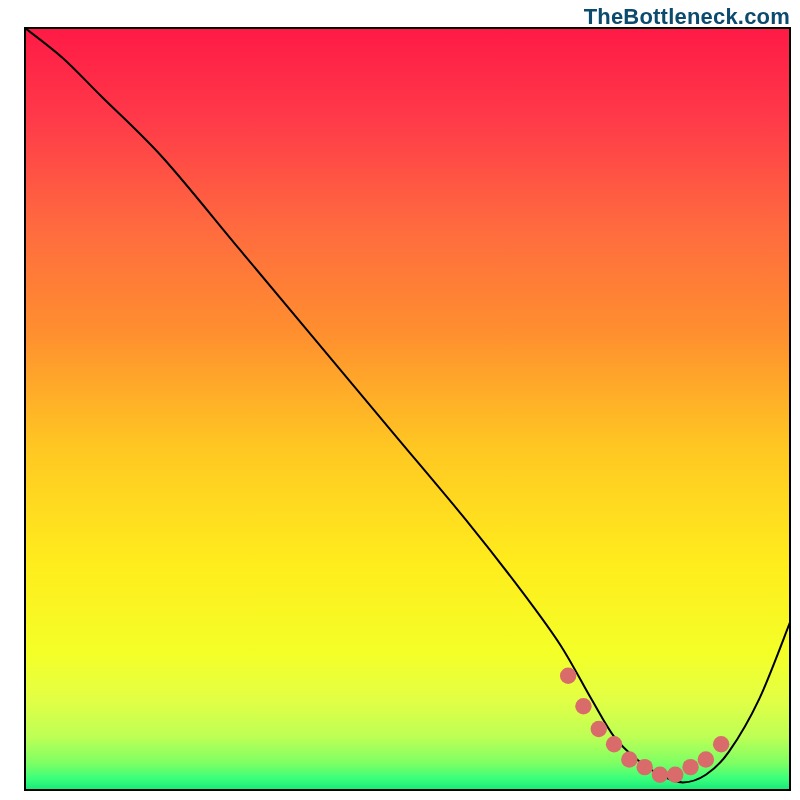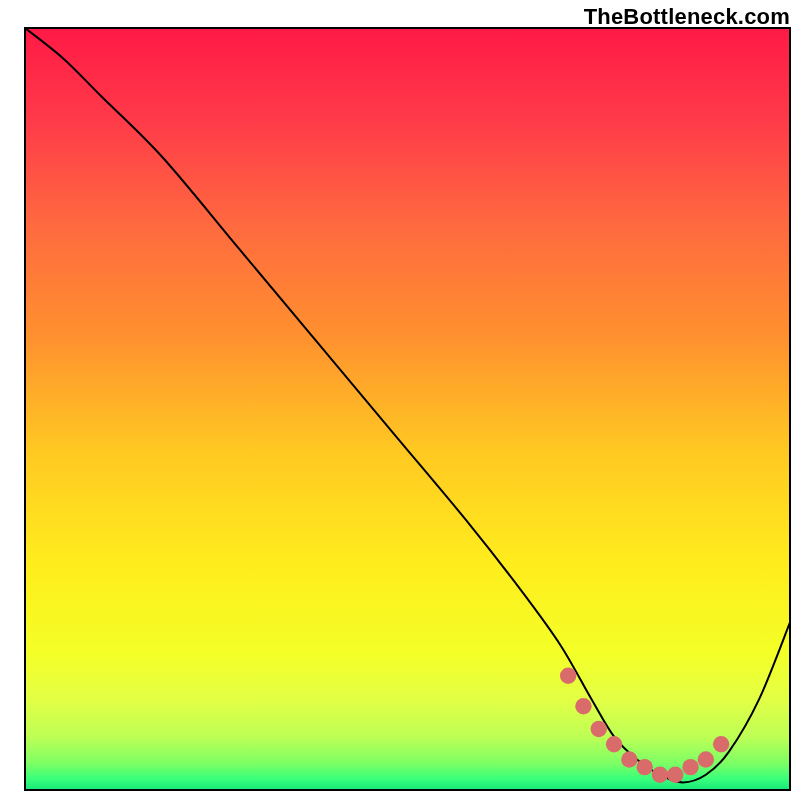--- a/index.html
+++ b/index.html
@@ -13,21 +13,21 @@
   }
   .stage {
     position: relative;
     width: 800px;
     height: 800px;
   }
   .watermark {
     position: absolute;
     top: 4px;
     right: 10px;
-    color: #000000;
+    color: #0c4a6e;
     font-size: 22px;
     font-weight: 600;
     letter-spacing: 0.2px;
     pointer-events: none;
     user-select: none;
   }
   svg.plot {
     position: absolute;
     left: 0;
     top: 0;

